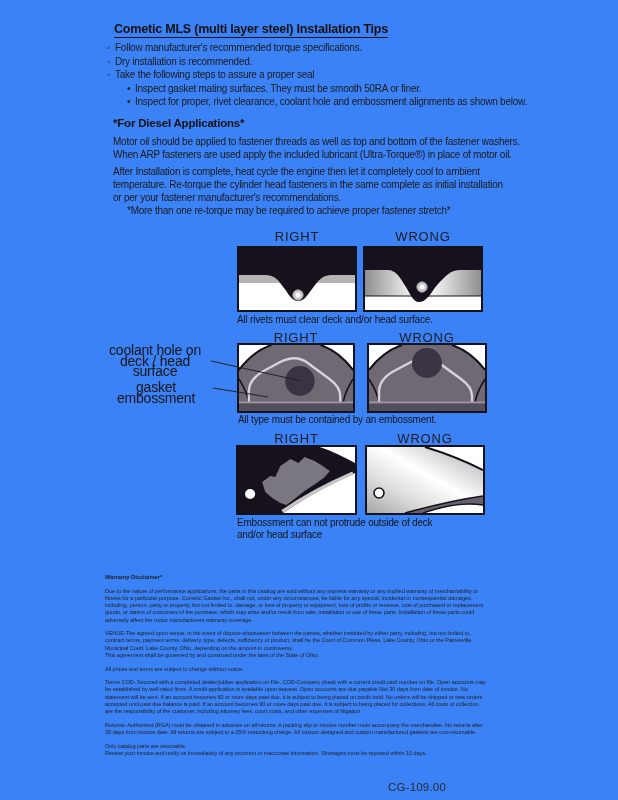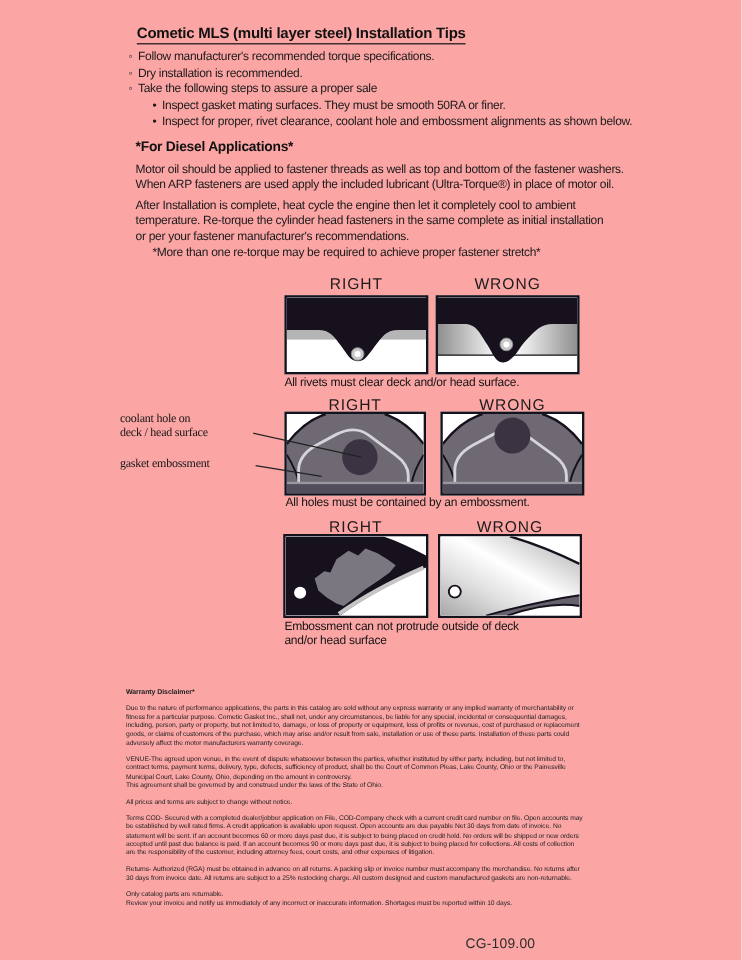--- a/index.html
+++ b/index.html
@@ -1,31 +1,31 @@
 <!DOCTYPE html>
 <html><head>
 <meta charset="utf-8">
 <style>
   html,body{margin:0;padding:0;background:#ffffff;}
-  .page{position:relative;width:618px;height:800px;background:#fca5a5;overflow:hidden;
+  .page{position:relative;width:618px;height:800px;background:#3b82f6;overflow:hidden;
         font-family:"Liberation Sans","DejaVu Sans",sans-serif;color:#1a1a1a;}
   .abs{position:absolute;}
   .title{font-weight:bold;font-size:12.5px;letter-spacing:-0.2px;color:#111;
          border-bottom:1.5px solid #111;padding-bottom:1px;display:inline-block;}
   .bullets{line-height:13.5px;}
   .bullet-row{display:flex;font-size:10px;letter-spacing:-0.25px;}
   .bullet-row .marker{width:8px;flex:none;}
   .bullet-row.sub{margin-left:20px;}
   .diesel-h{font-weight:bold;font-size:11.5px;letter-spacing:-0.2px;color:#111;}
   .para{font-size:10px;letter-spacing:-0.25px;line-height:13.2px;white-space:pre;}
   .rw-label{font-size:13px;letter-spacing:0.8px;text-align:center;color:#1b1b1b;}
   .panel{border:2px solid #14121a;box-sizing:border-box;background:#fff;}
   .panel svg{display:block;width:100%;height:100%;}
   .caption{font-size:10px;letter-spacing:-0.2px;color:#141414;white-space:pre-line;line-height:12px;}
-  .side-label{font-size:10px;letter-spacing:-0.2px;text-align:left;white-space:pre-line;line-height:10.5px;color:#161616;font-family:Liberation Serif, serif;}
+  .side-label{font-size:14px;letter-spacing:-0.2px;text-align:center;white-space:pre-line;line-height:10.5px;color:#161616;}
   .warranty{width:465px;font-size:5.6px;line-height:7.2px;letter-spacing:-0.05px;color:#222;}
   .warranty p{margin:0 0 6.5px 0;white-space:pre-line;}
   .w-head{font-weight:bold;font-size:5.8px;margin:0 0 6.5px 0;}
   .footer{font-size:11.5px;letter-spacing:0.2px;color:#2b2b2b;margin-top:24px;}
   .leader{pointer-events:none;}
 </style>
 </head>
 <body>
 
 <div class="page">
@@ -38,21 +38,21 @@
     <div class="bullet-row">
       <span class="marker">◦</span>
       <span>Follow manufacturer's recommended torque specifications.</span>
     </div>
     <div class="bullet-row">
       <span class="marker">◦</span>
       <span>Dry installation is recommended.</span>
     </div>
     <div class="bullet-row">
       <span class="marker">◦</span>
-      <span>Take the following steps to assure a proper sale</span>
+      <span>Take the following steps to assure a proper seal</span>
     </div>
     <div class="bullet-row sub">
       <span class="marker">•</span>
       <span>Inspect gasket mating surfaces.  They must be smooth 50RA or finer.</span>
     </div>
     <div class="bullet-row sub">
       <span class="marker">•</span>
       <span>Inspect for proper, rivet clearance, coolant hole and embossment alignments as shown below.</span>
     </div>
   </div>
@@ -134,21 +134,21 @@
       <rect x="0" y="58.5" width="116" height="7.5" fill="#534e5b"></rect>
       <circle cx="58" cy="18" r="15" fill="#3a3342"></circle>
     </svg>
   </div>
 
   <svg class="abs leader" style="left:95px;top:340px;" width="215" height="65">
     <line x1="116" y1="21" x2="206" y2="41" stroke="#222222" stroke-width="1.1"></line>
     <line x1="118" y1="48" x2="173" y2="57" stroke="#222222" stroke-width="1.1"></line>
   </svg>
 
-  <div class="abs caption" style="left:238px;top:414px;">All holes must be contained by an embossment.</div>
+  <div class="abs caption" style="left:238px;top:414px;">All type must be contained by an embossment.</div>
 
   <div class="abs rw-label" style="left:236px;top:431px;width:121px;">RIGHT</div>
   <div class="abs rw-label" style="left:365px;top:431px;width:120px;">WRONG</div>
 
   <div class="abs panel" style="left:236px;top:445px;width:121px;height:70px;">
     <svg viewBox="0 0 116 66" preserveAspectRatio="none">
       <rect x="0" y="0" width="116" height="66" fill="#ffffff"></rect>
       <path d="M0,0 H81 C93,4 105,10 116,16 L116,26 C90,38 64,52 45,66 L0,66 Z" fill="#17101d"></path>
       <path d="M114,26 C89,37 63,51 44,64.5" fill="none" stroke="#c6c6c6" stroke-width="3.4"></path>
       <polygon points="27,45 24,35 32,29 37,30 42,19 52,12 60,16 66,10 76,14 84,19 91,24 86,30 78,36 66,44 56,52 48,58 42,56 34,51" fill="#7b7780"></polygon>

